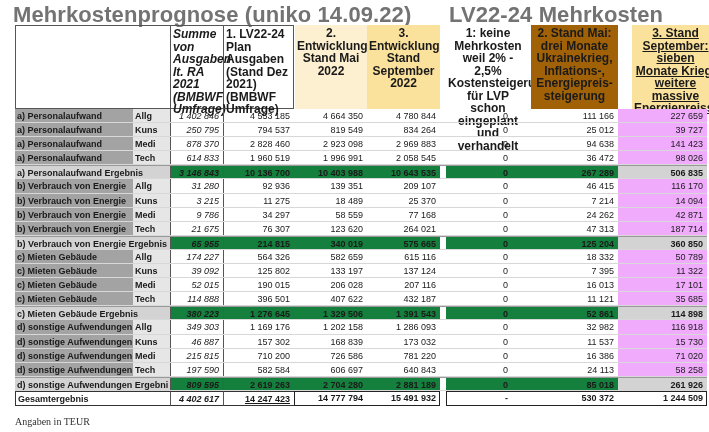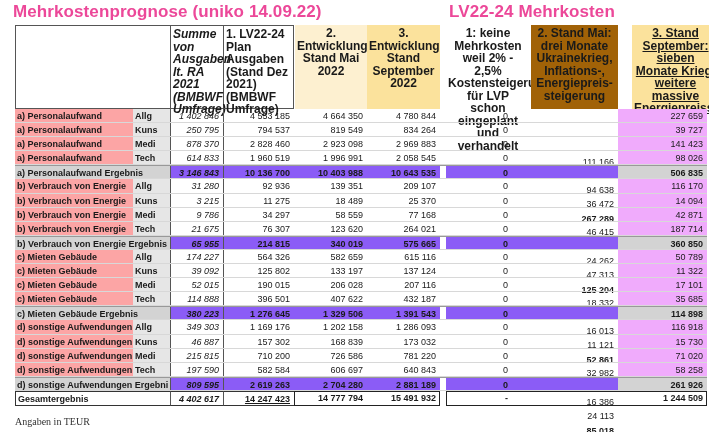--- a/index.html
+++ b/index.html
@@ -1,47 +1,47 @@
 <!DOCTYPE html>
 <html><head>
 <meta charset="utf-8">
 <style>
   html, body { margin: 0; padding: 0; background: #ffffff; }
   body { width: 709px; height: 432px; position: relative; overflow: hidden;
          font-family: "Liberation Sans", sans-serif; color: #1a1a1a; }
-  .title { position: absolute; top: 2px; font-size: 17px; font-weight: bold; color: #ec4899; letter-spacing: 0.1px; }
+  .title { position: absolute; top: 2px; font-size: 22px; font-weight: bold; color: #737373; letter-spacing: 0.1px; }
   #title-left { left: 13px; }
   #title-right { left: 449px; }
 
   
   .hdr { position: absolute; top: 25px; height: 84px; font-size: 12px; font-weight: bold; line-height: 12.5px; box-sizing: border-box; padding: 2px 2px; }
   .hdr-blank { left: 15px; width: 155px; border: 1.5px solid #555; border-right: none; }
   .hdr-ra { left: 170px; width: 54px; border: 1.5px solid #555; border-left: 1px solid #555; border-right: 1px solid #555; font-style: italic; }
   .hdr-plan { left: 224px; width: 70px; border: 1.5px solid #555; border-left: none; }
   .hdr-mai { left: 295px; width: 72px; background: #fdf0d0; text-align: center; }
   .hdr-sep { left: 367px; width: 73px; background: #fbe29c; text-align: center; }
   .hdr-keine { left: 446px; width: 84px; background: #ffffff; text-align: center; }
   .hdr-mai2 { left: 531px; width: 87px; background: #a16207; text-align: center; }
   .hdr-sep2 { left: 632px; width: 87px; background: #fbe29c; text-align: center; text-decoration: underline; }
 
   
   .rows { position: absolute; top: 109px; left: 15px; width: 692px; }
   .row { position: relative; height: 14.1px; font-size: 9px; line-height: 14.1px; border-bottom: 1px solid #d8d8d8; box-sizing: border-box; }
-  .row .cat { position: absolute; left: 0; width: 118px; background: #fca5a5; font-weight: bold; padding-left: 2px; box-sizing: border-box; white-space: nowrap; overflow: hidden; height: 100%; }
+  .row .cat { position: absolute; left: 0; width: 118px; background: #a3a3a3; font-weight: bold; padding-left: 2px; box-sizing: border-box; white-space: nowrap; overflow: hidden; height: 100%; }
   .row .unit { position: absolute; left: 118px; width: 37px; background: #e6e6e6; font-weight: bold; padding-left: 2px; box-sizing: border-box; height: 100%; }
   .row .num { position: absolute; text-align: right; box-sizing: border-box; padding-right: 4px; height: 100%; }
   .c-ra { left: 155px; width: 54px; font-style: italic; border-left: 1px solid #555; border-right: 1px solid #555; }
   .c-plan { left: 209px; width: 70px; }
   .c-mai { left: 279px; width: 73px; }
   .c-sep { left: 352px; width: 73px; }
   .c-keine { left: 431px; width: 84px; padding-right: 22px !important; }
-  .c-mai2 { left: 515px; width: 88px; margin-top: 46px; }
+  .c-mai2 { left: 515px; width: 88px; }
   .c-sep2 { left: 603px; width: 89px; background: #f0abfc; }
 
-  .row.sum { background: #8b5cf6; font-weight: bold; border-top: 1px solid #999; }
+  .row.sum { background: #15803d; font-weight: bold; border-top: 1px solid #999; }
   .row.sum .cat { width: 155px; background: #d3d3d3; }
   .row.sum .num { font-weight: bold; }
   .row.sum .c-sep2 { background: #d3d3d3; }
   .row.sum .gap { position: absolute; left: 425px; width: 6px; height: 100%; background: #ffffff; }
 
   .row.total { border: none; height: 15px; line-height: 14px; }
   .row.total .cat { width: 155px; background: #ffffff; border: 1.5px solid #333; border-right: none; }
   .row.total .num { font-weight: bold; }
   .row.total .c-ra { border: 1.5px solid #333; border-left: 1px solid #555; border-right: 1px solid #555; font-style: italic; }
   .row.total .c-plan { border-top: 1.5px solid #333; border-bottom: 1.5px solid #333; text-decoration: underline; }

